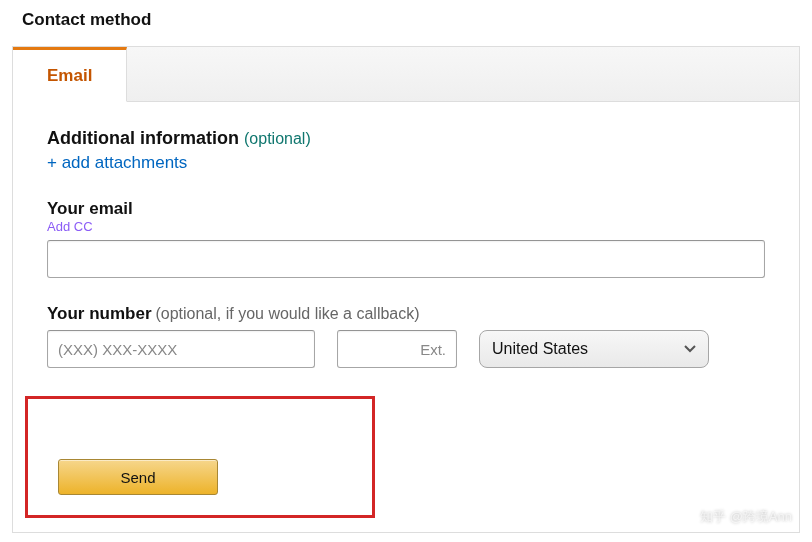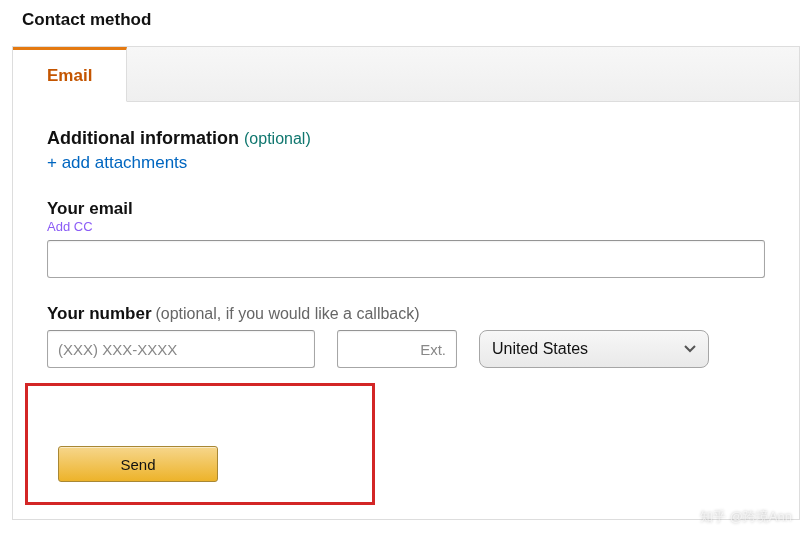--- a/index.html
+++ b/index.html
@@ -112,21 +112,21 @@
       padding: 0 12px;
       cursor: pointer;
       font-size: 16px;
       color: #111;
     }
     .chevron {
       width: 12px; height: 12px;
     }
     .highlight-box {
       border: 3px solid #d32626;
-      margin-top: 15px;
+      margin-top: 28px;
       padding: 60px 12px 20px 30px;
       width: 350px;
       margin-left: -22px;
     }
     .send-btn {
       width: 160px;
       height: 36px;
       border: 1px solid #a88734;
       border-radius: 3px;
       background: linear-gradient(#f6d68b, #edb32a);

